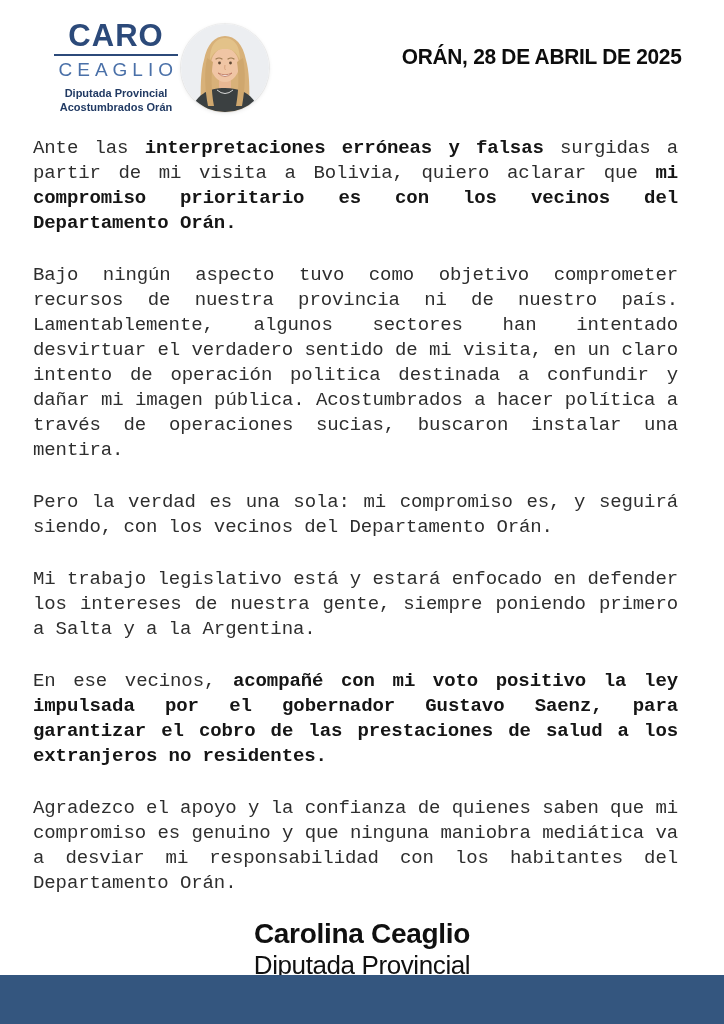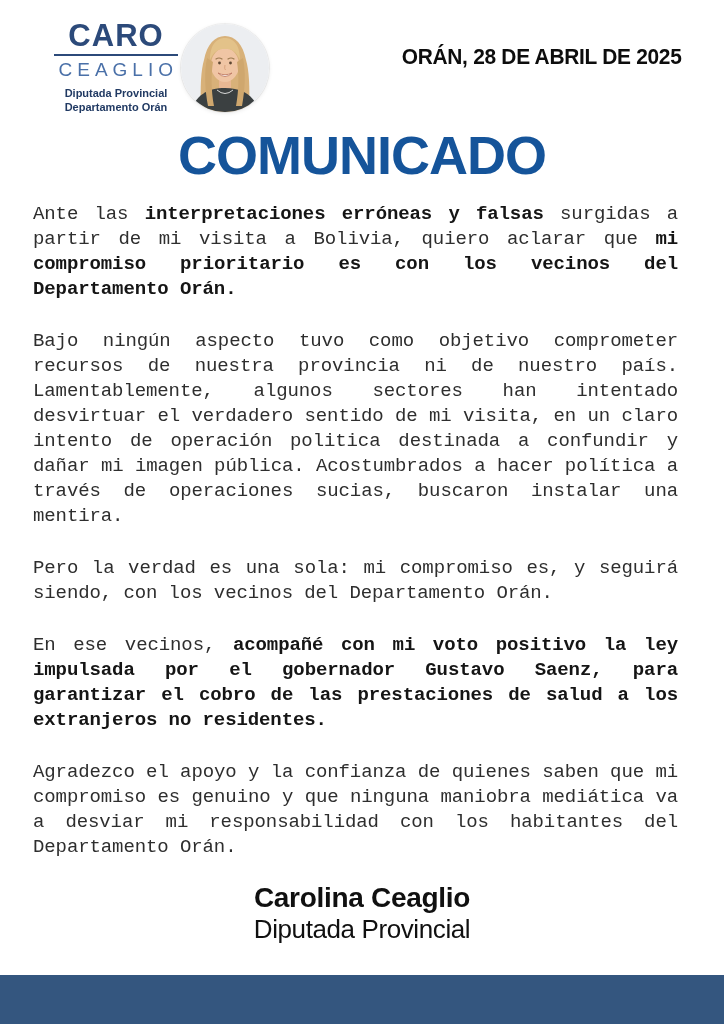--- a/index.html
+++ b/index.html
@@ -89,21 +89,21 @@
 <body>
 
 <div class="page">
 
   <header class="header">
     <div class="logo">
       <div class="logo-caro">CARO</div>
       <div class="logo-divider"></div>
       <div class="logo-ceaglio">CEAGLIO</div>
       <div class="logo-sub first">Diputada Provincial</div>
-      <div class="logo-sub">Departamento Orán</div>
+      <div class="logo-sub">Acostumbrados Orán</div>
     </div>
 
     <div class="avatar">
       <svg viewBox="0 0 88 88" xmlns="http://www.w3.org/2000/svg">
         <rect width="88" height="88" fill="#eceef1"></rect>
 
         <path d="M20 88 C19 62 20 46 23 36 C26 20 34 12 44 12 C54 12 62 20 65 36 C68 46 69 62 68 88 Z" fill="#d8b179"></path>
 
         <rect x="38" y="54" width="12" height="14" rx="4" fill="#e9b793"></rect>
 
@@ -126,26 +126,26 @@
 
         <path d="M44 41 Q43 45 44.5 46" fill="none" stroke="#d9a47f" stroke-width="1"></path>
 
         <path d="M37 49 Q44 56 51 49 Q44 52.5 37 49 Z" fill="#ffffff" stroke="#c07a63" stroke-width="0.9"></path>
       </svg>
     </div>
 
     <div class="date">ORÁN, 28 DE ABRIL DE 2025</div>
   </header>
 
-  <h1 class="title">COMUNICADO</h1>
 
   <article class="doc-body">
     <p><span>Ante las </span><span class="bold">interpretaciones erróneas y falsas</span><span> surgidas a partir de mi visita a Bolivia, quiero aclarar que </span><span class="bold">mi compromiso prioritario es con los vecinos del Departamento Orán.</span></p>
     <p><span>Bajo ningún aspecto tuvo como objetivo comprometer recursos de nuestra provincia ni de nuestro país. Lamentablemente, algunos sectores han intentado desvirtuar el verdadero sentido de mi visita, en un claro intento de operación politica destinada a confundir y dañar mi imagen pública. Acostumbrados a hacer política a través de operaciones sucias, buscaron instalar una mentira.</span></p>
     <p><span>Pero la verdad es una sola: mi compromiso es, y seguirá siendo, con los vecinos del Departamento Orán.</span><br></p>
+    <p><span>Mi trabajo legislativo está y estará enfocado en defender los intereses de nuestra gente, siempre poniendo primero a Salta y a la Argentina.</span></p>
     <p><span>En ese vecinos, </span><span class="bold">acompañé con mi voto positivo la ley impulsada por el gobernador Gustavo Saenz, para garantizar el cobro de las prestaciones de salud a los extranjeros no residentes.</span></p>
     <p><span>Agradezco el apoyo y la confianza de quienes saben que mi compromiso es genuino y que ninguna maniobra mediática va a desviar mi responsabilidad con los habitantes del Departamento Orán.</span></p>
   </article>
 
   <div class="signature">
     <div class="sig-name">Carolina Ceaglio</div>
     <div class="sig-role">Diputada Provincial</div>
   </div>
 
   <footer class="footer-bar"></footer>

